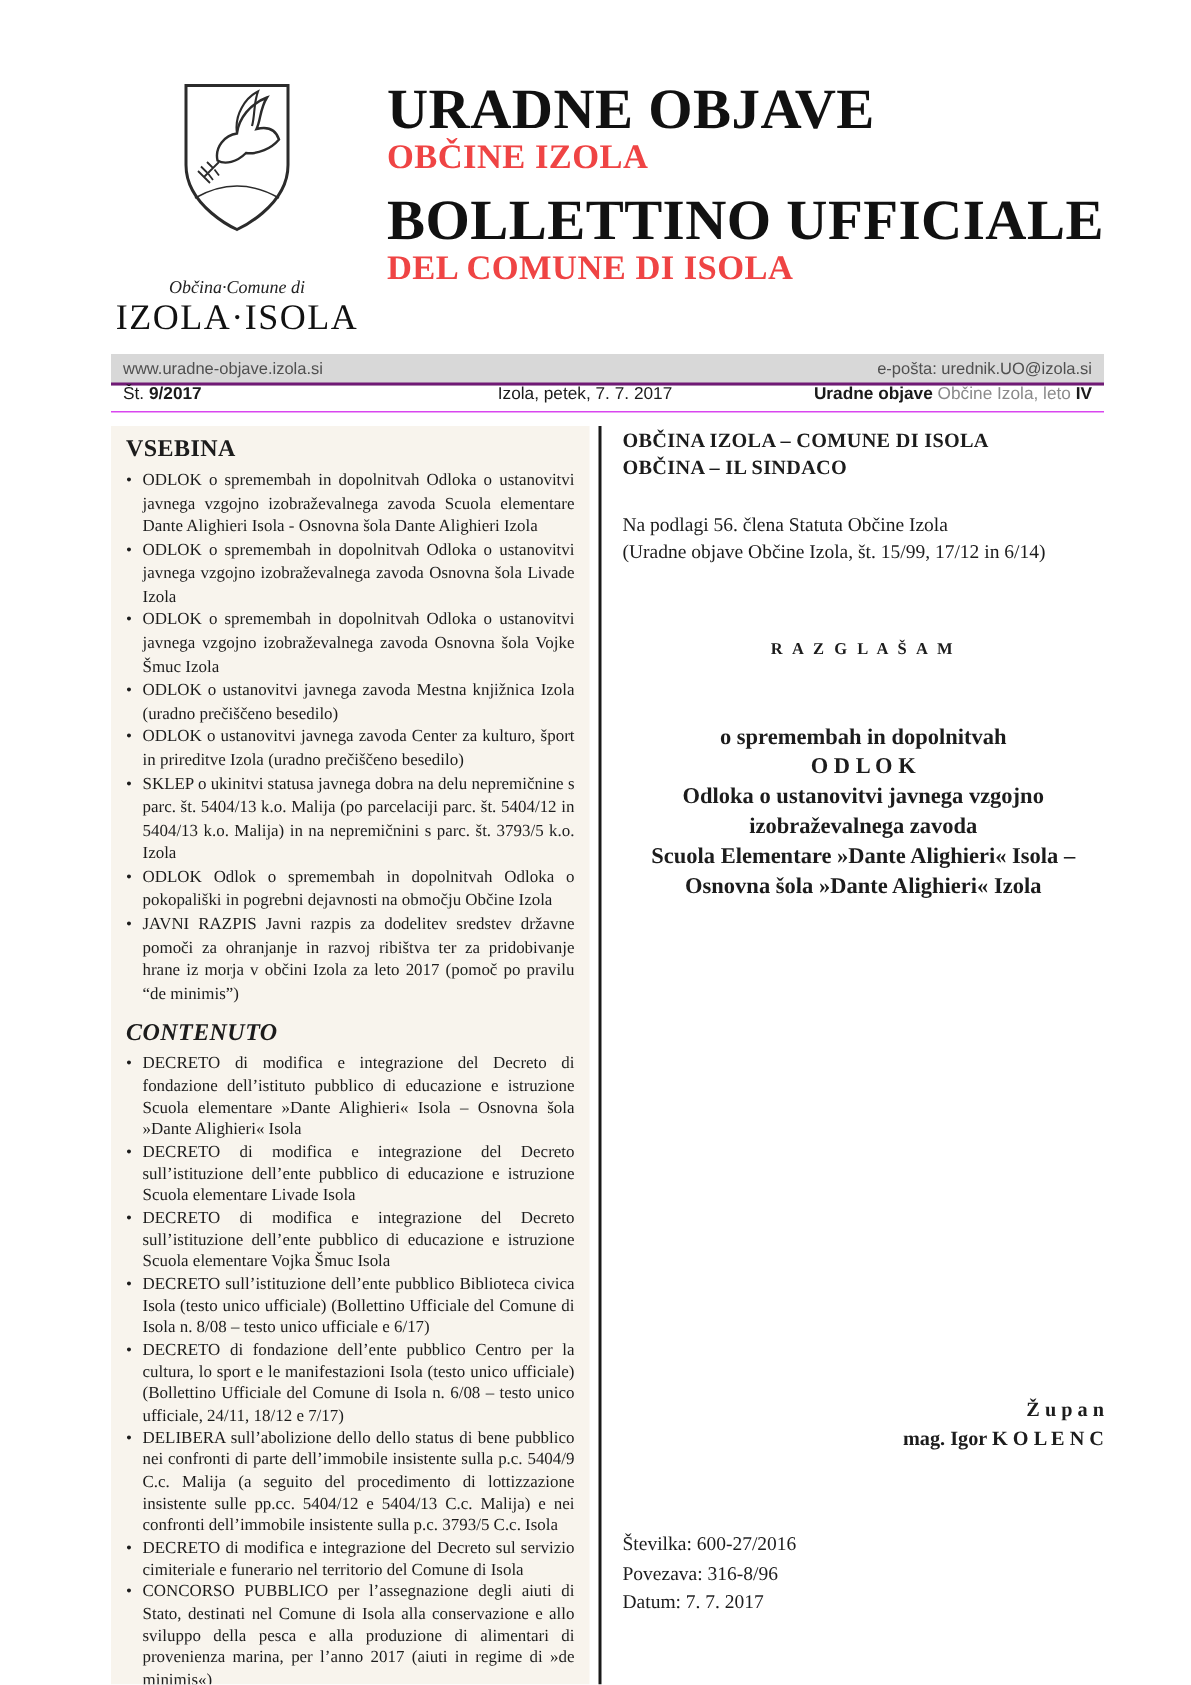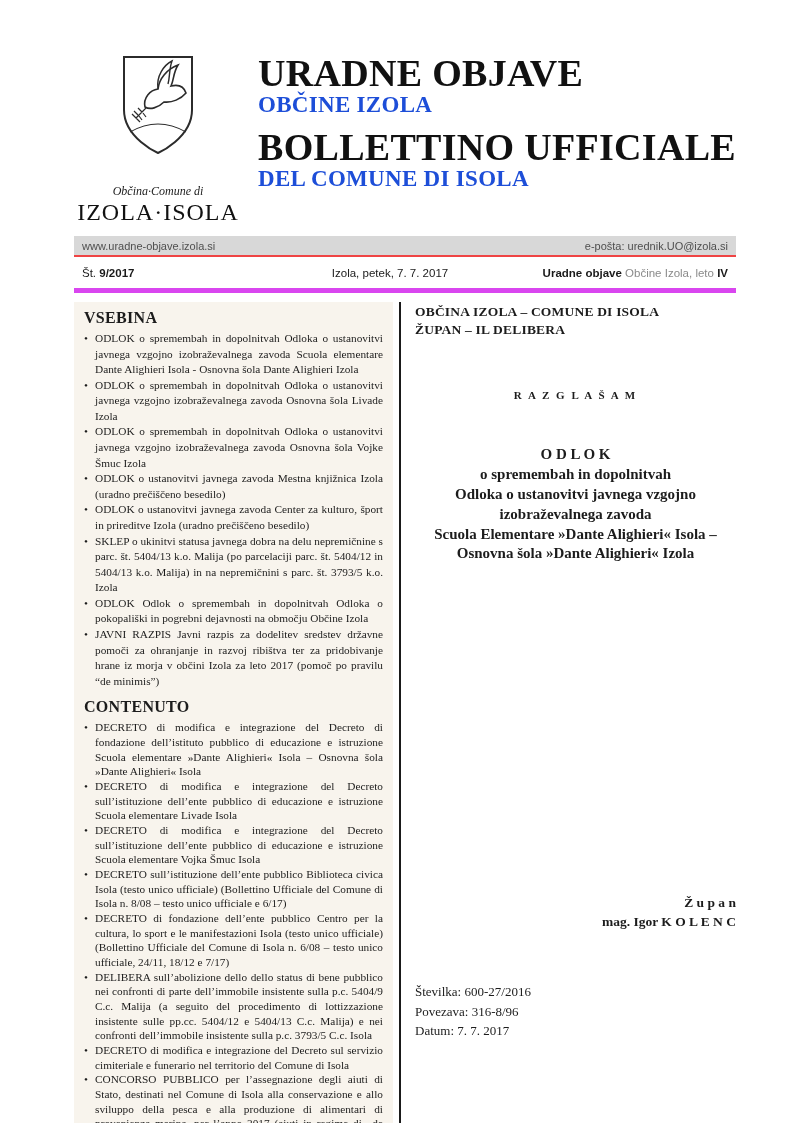--- a/index.html
+++ b/index.html
@@ -12,48 +12,48 @@
   .page { position:relative; width:794px; height:1123px; padding:52px 58px 0 74px; overflow:hidden; background:#fff; }
 
   
   .masthead { display:flex; align-items:flex-start; }
   .logo-block { width:168px; flex-shrink:0; text-align:center; }
   .logo-block svg { display:block; margin:0 auto; }
   .logo-caption-1 { font-style:italic; font-size:12px; margin-top:24px; color:#222; }
   .logo-caption-2 { font-size:24px; letter-spacing:1px; margin-top:0; color:#111; }
   .title-block { margin-left:16px; padding-top:2px; }
   .t-big { font-weight:bold; font-size:38px; line-height:1.02; letter-spacing:0.3px; color:#111; }
-  .t-small { font-weight:bold; font-size:23px; line-height:1.05; margin-bottom:11px; letter-spacing:0.3px; color:#1d4ed8; }
+  .t-small { font-weight:bold; font-size:23px; line-height:1.05; margin-bottom:11px; letter-spacing:0.3px; color:#ef4444; }
 
   
   .gray-bar {
     margin-top:10px; height:21px; background:#d8d8d8;
     display:flex; justify-content:space-between; align-items:center;
     padding:0 8px; font-family:"Liberation Sans", sans-serif;
-    font-size:11px; color:#4f4f4f; border-bottom:2px solid #ef4444;
+    font-size:11px; color:#4f4f4f; border-bottom:2px solid #701a75;
   }
   .meta-row {
-    display:flex; align-items:center; height:36px; padding:0 8px;
+    display:flex; height:18px; padding:0 8px;
     font-family:"Liberation Sans", sans-serif; font-size:11.5px;
-    border-bottom:5px solid #d946ef; color:#1a1a1a;
+    border-bottom:1px solid #d946ef; color:#1a1a1a;
   }
   .meta-left { width:200px; }
   .meta-center { flex:1; text-align:center; font-weight:normal; }
   .meta-right { width:230px; text-align:right; }
   .muted { color:#8a8a8a; }
   b { font-weight:bold; }
 
   
   .content { display:flex; margin-top:9px; align-items:stretch; }
   .toc {
     width:319px; flex-shrink:0; background:#f8f4ed;
     padding:7px 10px 14px 10px;
   }
   .toc h2 { font-size:16px; font-weight:bold; margin-bottom:4px; letter-spacing:0.3px; }
-  .toc h2.second { margin-top:9px; }
+  .toc h2.second { margin-top:9px;font-style:italic; }
   .toc ul { list-style:none; }
   .toc li { display:flex; font-size:11.3px; text-align:justify; }
   .toc ul.sl li { line-height:1.38; }
   .toc ul.it li { line-height:1.30; }
   .bullet { width:11px; flex-shrink:0; }
   .divider { width:2px; background:#1a1a1a; margin-left:6px; flex-shrink:0; }
   .article { flex:1; padding-left:14px; padding-top:1px; }
 
   
   .org { font-weight:bold; font-size:13.5px; line-height:1.35; letter-spacing:0.2px; }
@@ -195,26 +195,30 @@
             <span>CONCORSO PUBBLICO per l’assegnazione degli aiuti di Stato, destinati nel Comune di Isola alla conservazione e allo sviluppo della pesca e alla produzione di alimentari di provenienza marina, per l’anno 2017 (aiuti in regime di »de minimis«)</span>
           </li>
         </ul>
     </aside>
 
     <div class="divider"></div>
 
     <main class="article">
       <div class="org">
         <div>OBČINA IZOLA – COMUNE DI ISOLA</div>
-        <div>ŽUPAN – IL DELIBERA</div>
+        <div>OBČINA – IL SINDACO</div>
+      </div>
+      <div class="legal">
+        <div>Na podlagi 56. člena Statuta Občine Izola</div>
+        <div>(Uradne objave Občine Izola, št. 15/99, 17/12 in 6/14)</div>
       </div>
       <div class="proclaim">R A Z G L A Š A M</div>
       <div class="decree">
+        <div>o spremembah in dopolnitvah</div>
         <div>O D L O K</div>
-        <div>o spremembah in dopolnitvah</div>
         <div>Odloka o ustanovitvi javnega vzgojno</div>
         <div>izobraževalnega zavoda</div>
         <div>Scuola Elementare »Dante Alighieri« Isola –</div>
         <div>Osnovna šola »Dante Alighieri« Izola</div>
       </div>
       <div class="signature">
         <div>Ž u p a n</div>
         <div>mag. Igor K O L E N C</div>
       </div>
       <div class="footer-meta">

